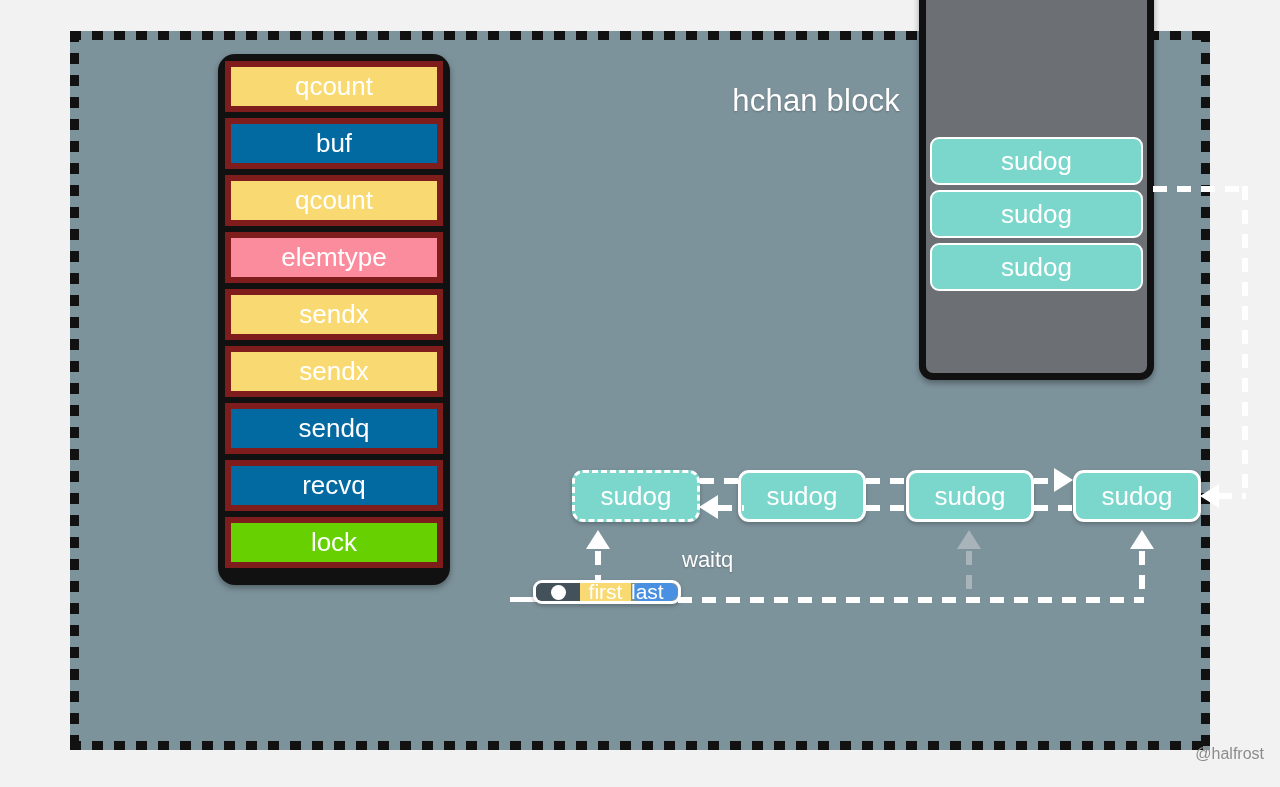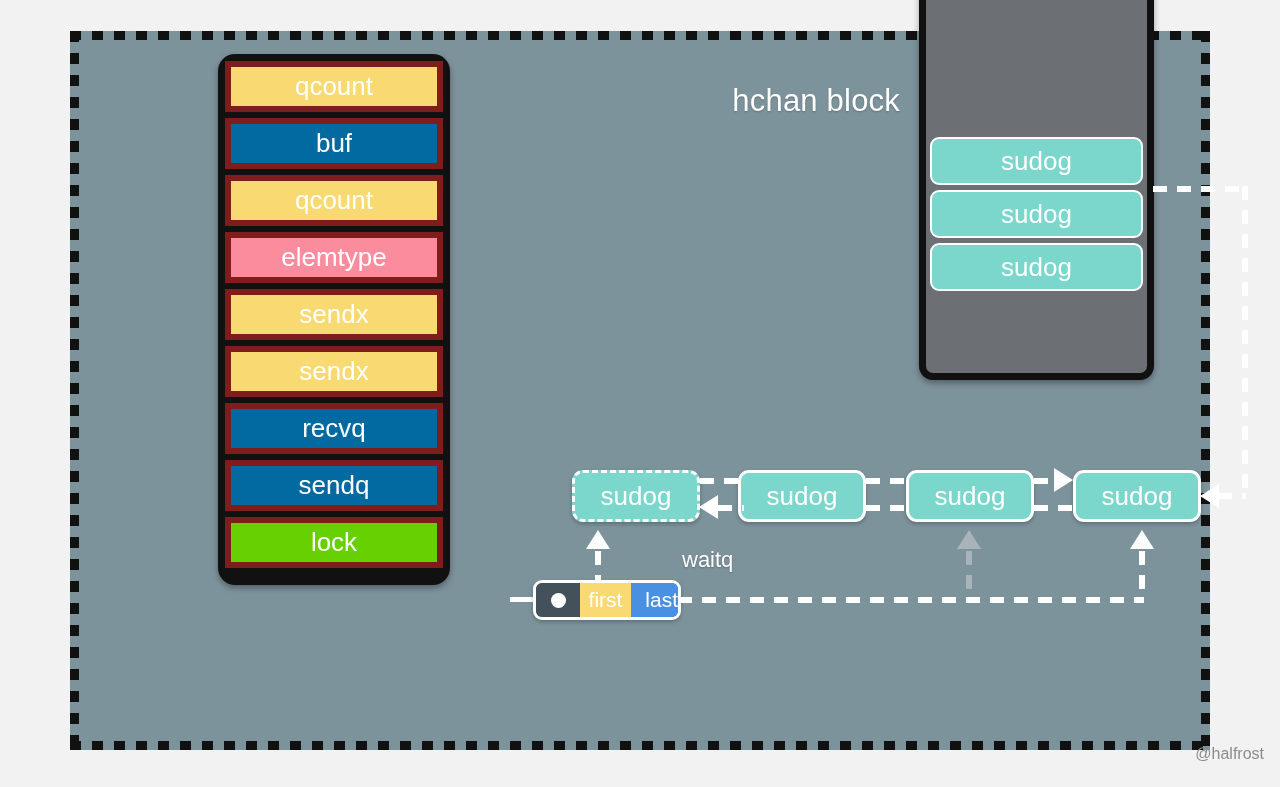--- a/index.html
+++ b/index.html
@@ -77,36 +77,36 @@
     box-shadow:0 2px 4px rgba(0,0,0,.25);
   }
   .sudog-node.dashed{border-style:dashed;}
   #sudog-n1{left:502px;}
   #sudog-n2{left:668px;}
   #sudog-n3{left:836px;}
   #sudog-n4{left:1003px;}
 
   
   #waitq-struct{
-    position:absolute;left:463px;top:549px;width:148px;height:40px;
+    position:absolute;left:463px;top:549px;width:148px;height:24px;
     border:3px solid #ffffff;border-radius:9px;overflow:hidden;
     display:flex;box-sizing:border-box;
     box-shadow:0 2px 4px rgba(0,0,0,.25);
   }
   #waitq-dot-cell{
     width:44px;background:#43515a;display:flex;align-items:center;justify-content:center;
   }
   #waitq-dot{width:15px;height:15px;border-radius:50%;background:#ffffff;}
   #waitq-first{
     flex:0 0 51px;background:#f9da72;color:#ffffff;font-size:21px;
     display:flex;align-items:center;justify-content:center;
   }
   #waitq-last{
     flex:1;background:#4a90e2;color:#ffffff;font-size:21px;
-    display:flex;align-items:center;justify-content:flex-end;
+    display:flex;align-items:center;justify-content:flex-start;border-radius:10px;
   }
   #waitq-label{
     position:absolute;left:612px;top:516px;color:#ffffff;font-size:22px;
     text-shadow:0 1px 2px rgba(0,0,0,.25);
   }
   
   #recvq-stub{
     position:absolute;left:440px;top:566px;width:30px;height:5px;background:#ffffff;
   }
 
@@ -147,24 +147,24 @@
     <div class="field f-pink">
         <span>elemtype</span>
       </div>
     <div class="field f-yellow">
         <span>sendx</span>
       </div>
     <div class="field f-yellow">
         <span>sendx</span>
       </div>
     <div class="field f-blue">
+        <span>sendq</span>
+      </div>
+    <div class="field f-blue">
         <span>recvq</span>
-      </div>
-    <div class="field f-blue">
-        <span>sendq</span>
       </div>
     <div class="field f-green">
         <span>lock</span>
       </div>
   </div>
 
   <div id="sudog-block">
     <div class="blk-empty blk-empty-top"></div>
     <div class="blk-slot">
         <span>sudog</span>

